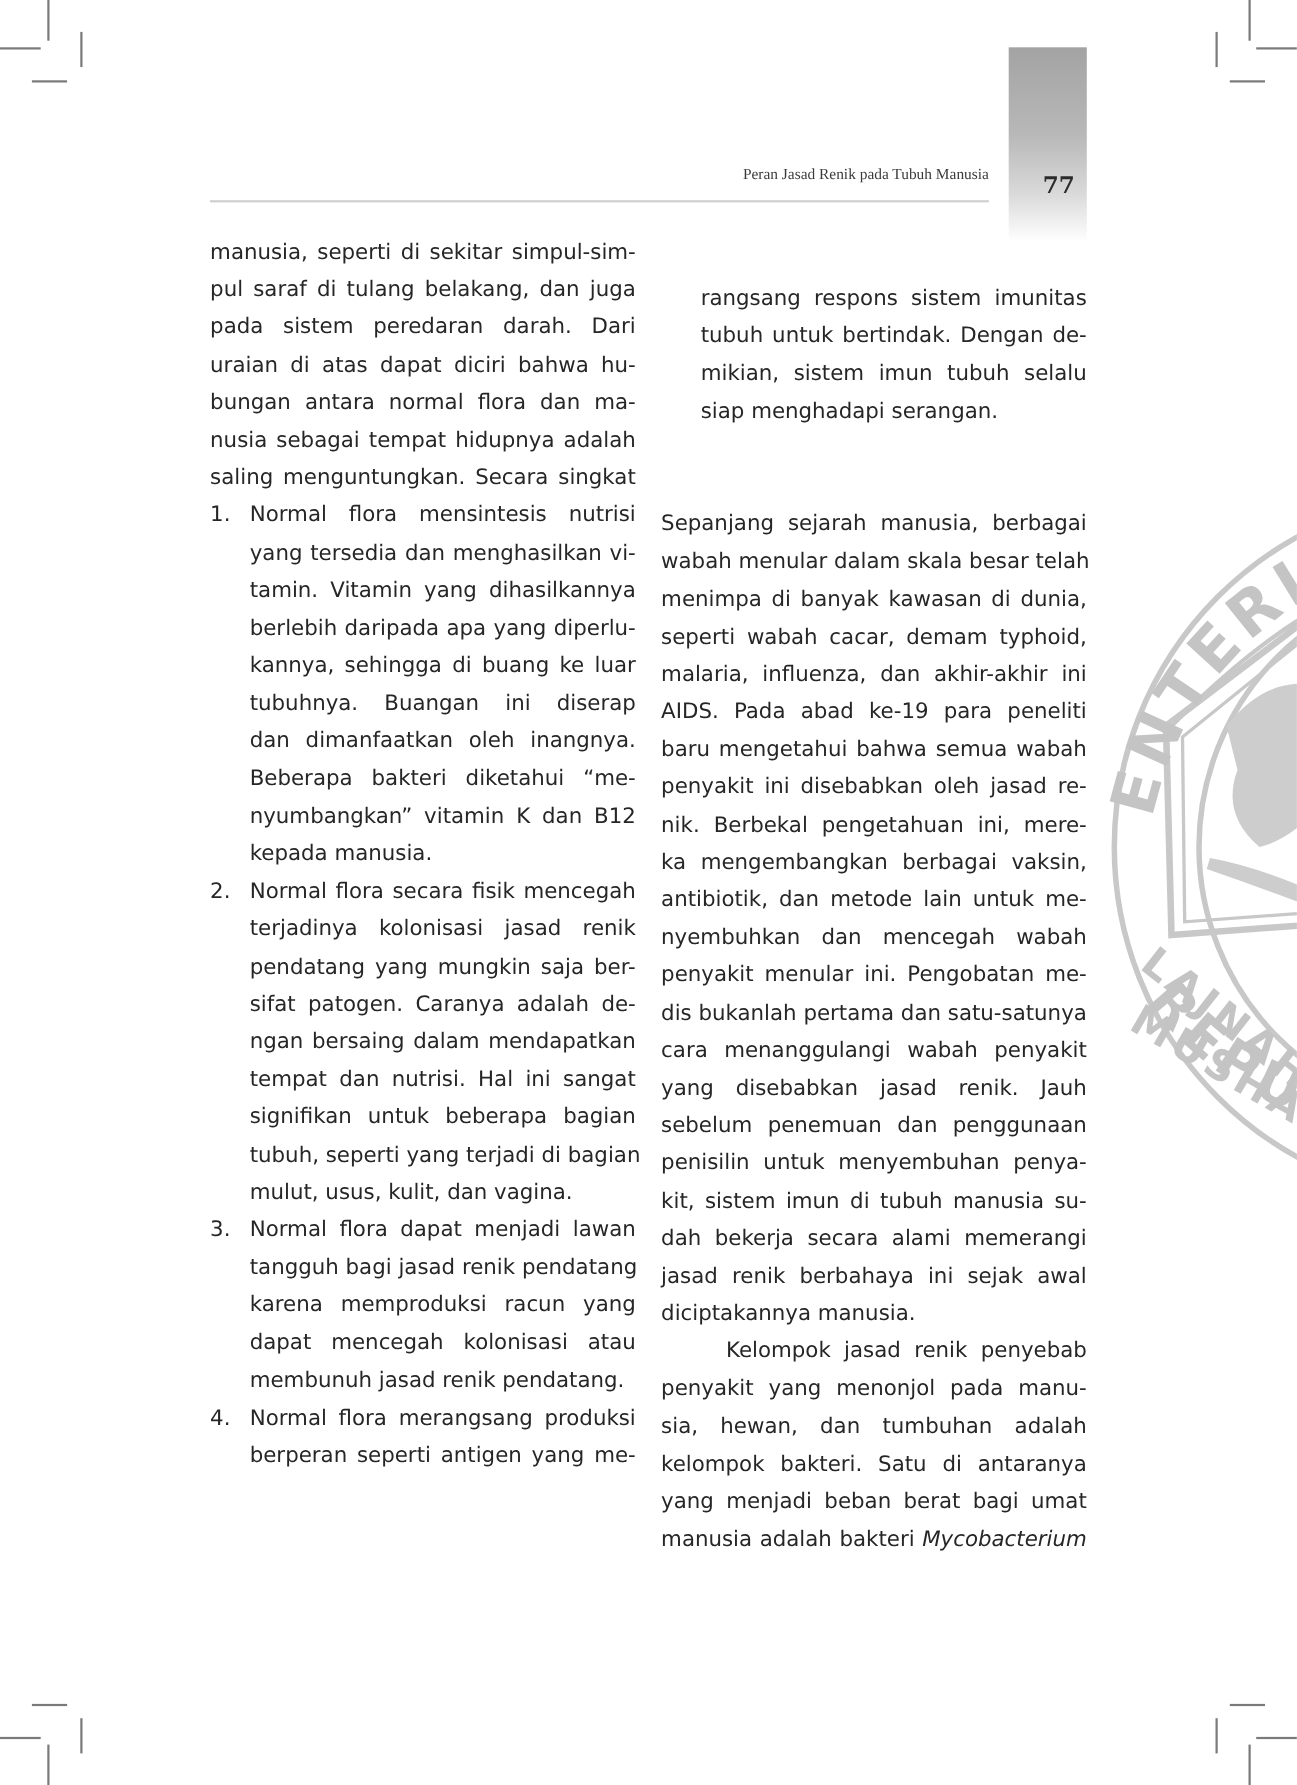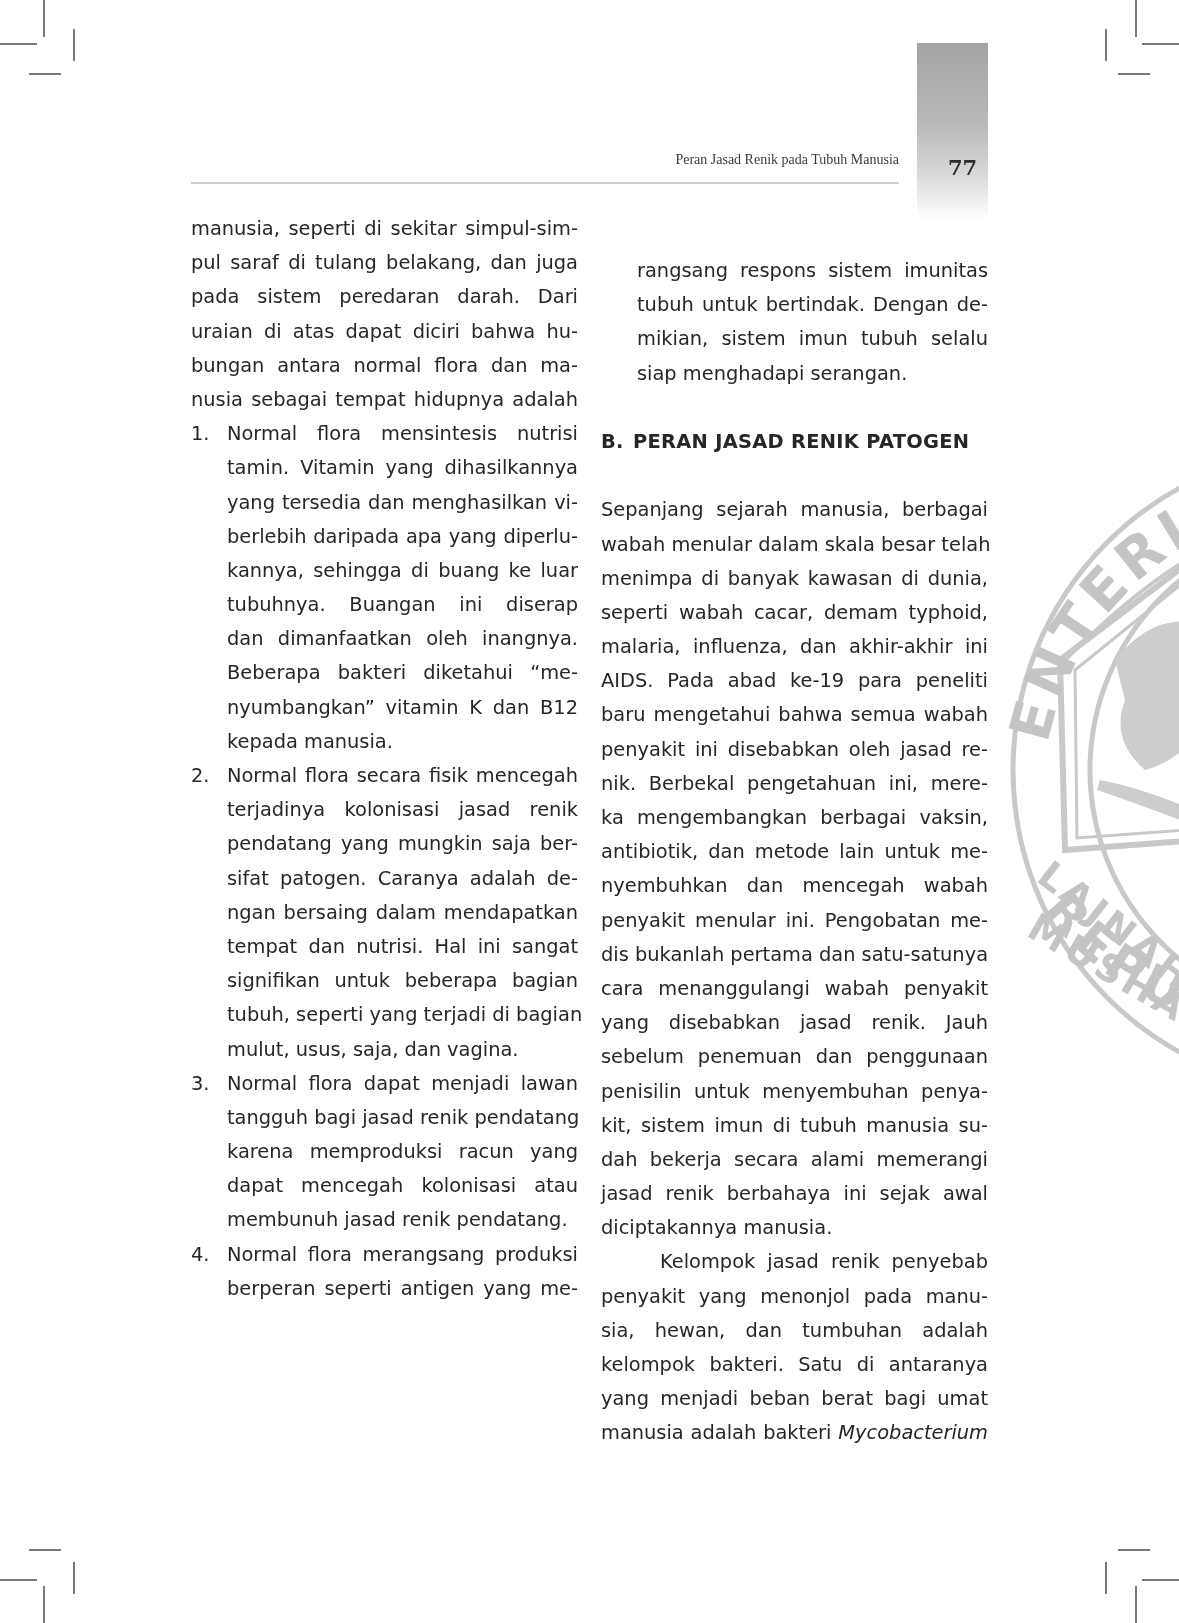--- a/index.html
+++ b/index.html
@@ -105,47 +105,48 @@
 <div class="head-rule"></div>
 
 <div class="col left">
   <div>
     <span class="line">manusia, seperti di sekitar simpul-sim-</span>
     <span class="line">pul saraf di tulang belakang, dan juga</span>
     <span class="line">pada sistem peredaran darah. Dari</span>
     <span class="line">uraian di atas dapat diciri bahwa hu-</span>
     <span class="line">bungan antara normal flora dan ma-</span>
     <span class="line">nusia sebagai tempat hidupnya adalah</span>
+    <span class="line">saling menguntungkan. Secara singkat</span>
   </div>
 
   <div class="li">
     <span class="num">1.</span>
     <span class="line">Normal flora mensintesis nutrisi</span>
+    <span class="line">yang tersedia dan menghasilkan vi-</span>
     <span class="line">tamin. Vitamin yang dihasilkannya</span>
-    <span class="line">yang tersedia dan menghasilkan vi-</span>
     <span class="line">berlebih daripada apa yang diperlu-</span>
     <span class="line">kannya, sehingga di buang ke luar</span>
     <span class="line">tubuhnya. Buangan ini diserap</span>
     <span class="line">dan dimanfaatkan oleh inangnya.</span>
     <span class="line">Beberapa bakteri diketahui “me-</span>
     <span class="line">nyumbangkan” vitamin K dan B12</span>
     <span class="line last">kepada manusia.</span>
   </div>
 
   <div class="li">
     <span class="num">2.</span>
     <span class="line">Normal flora secara fisik mencegah</span>
     <span class="line">terjadinya kolonisasi jasad renik</span>
     <span class="line">pendatang yang mungkin saja ber-</span>
     <span class="line">sifat patogen. Caranya adalah de-</span>
     <span class="line">ngan bersaing dalam mendapatkan</span>
     <span class="line">tempat dan nutrisi. Hal ini sangat</span>
     <span class="line">signifikan untuk beberapa bagian</span>
     <span class="line">tubuh, seperti yang terjadi di bagian</span>
-    <span class="line last">mulut, usus, saja, dan vagina.</span>
+    <span class="line last">mulut, usus, kulit, dan vagina.</span>
   </div>
 
   <div class="li">
     <span class="num">3.</span>
     <span class="line">Normal flora dapat menjadi lawan</span>
     <span class="line">tangguh bagi jasad renik pendatang</span>
     <span class="line">karena memproduksi racun yang</span>
     <span class="line">dapat mencegah kolonisasi atau</span>
     <span class="line last">membunuh jasad renik pendatang.</span>
   </div>
@@ -159,23 +160,20 @@
 
 <div class="col right">
   <div class="ind">
     <span class="line">rangsang respons sistem imunitas</span>
     <span class="line">tubuh untuk bertindak. Dengan de-</span>
     <span class="line">mikian, sistem imun tubuh selalu</span>
     <span class="line last">siap menghadapi serangan.</span>
   </div>
 
   <div class="gap"></div>
-  <div class="heading" style="height:34.2px;">
-    <span class="hnum">B.</span><span>PERAN JASAD RENIK PATOGEN</span>
-  </div>
   <div class="gap"></div>
 
   <div>
     <span class="line">Sepanjang sejarah manusia, berbagai</span>
     <span class="line">wabah menular dalam skala besar telah</span>
     <span class="line">menimpa di banyak kawasan di dunia,</span>
     <span class="line">seperti wabah cacar, demam typhoid,</span>
     <span class="line">malaria, influenza, dan akhir-akhir ini</span>
     <span class="line">AIDS. Pada abad ke-19 para peneliti</span>
     <span class="line">baru mengetahui bahwa semua wabah</span>

